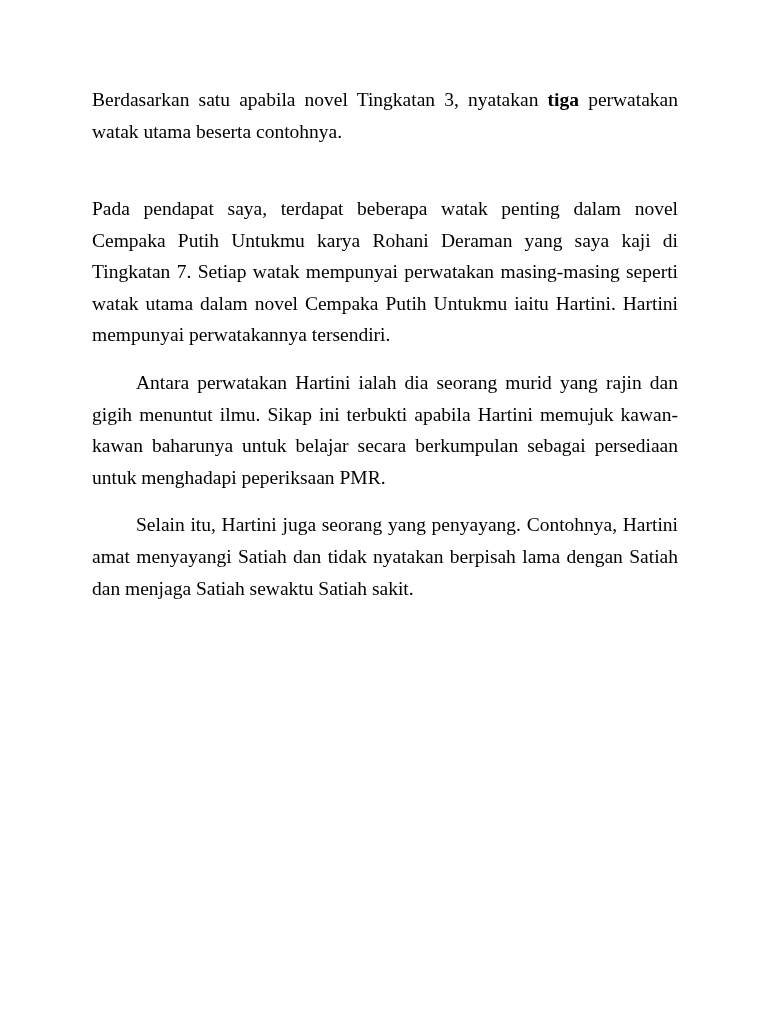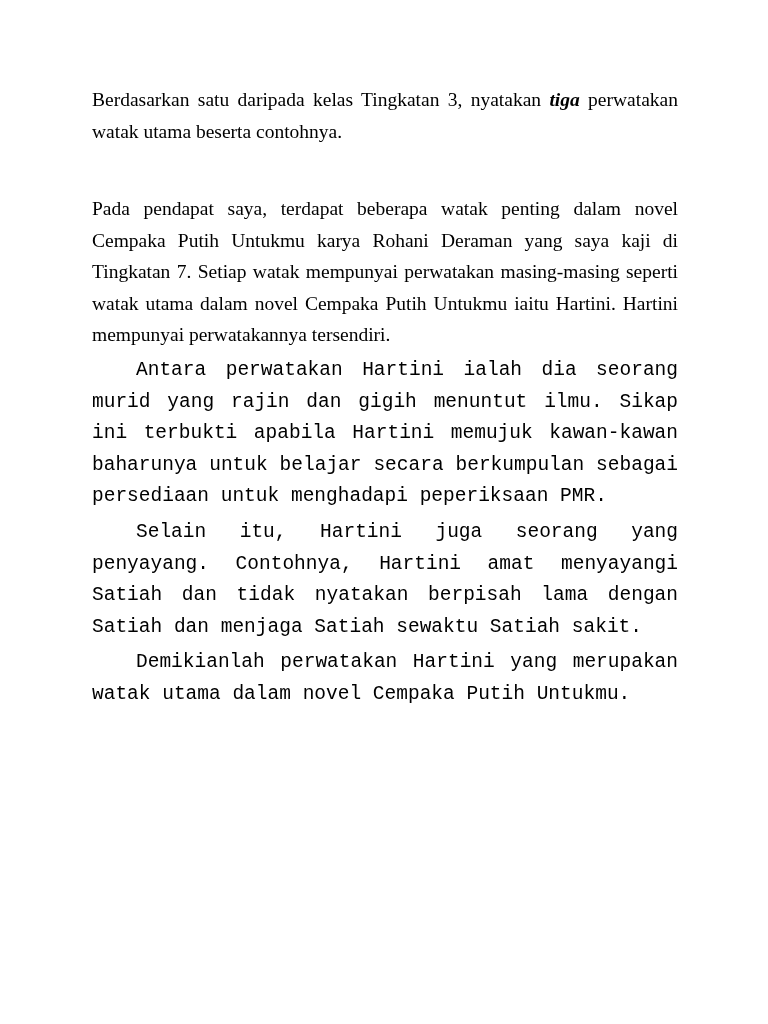--- a/index.html
+++ b/index.html
@@ -35,42 +35,39 @@
     margin-bottom: 0;
   }
   .spacer-block {
     height: 46px;
   }
   .para-indent {
     text-indent: 44px;
   }
   .bold {
     font-weight: bold;
-    font-style: italic;
   }
   .para + .para {
-    margin-top: 4px;
-    font-family: Liberation Mono, monospace;
+    margin-top: 16px;
   }
 </style>
 </head>
 <body>
 
 <div class="page">
   <div class="doc-body">
 
     <p class="para para-question">
-      <span>Berdasarkan satu daripada kelas Tingkatan 3, nyatakan </span><span class="bold">tiga</span><span> perwatakan watak utama beserta contohnya.</span>
+      <span>Berdasarkan satu apabila novel Tingkatan 3, nyatakan </span><span class="bold">tiga</span><span> perwatakan watak utama beserta contohnya.</span>
     </p>
 
     <div class="spacer-block"></div>
 
     <p class="para">Pada pendapat saya, terdapat beberapa watak penting dalam novel Cempaka Putih Untukmu karya Rohani Deraman yang saya kaji di Tingkatan 7. Setiap watak mempunyai perwatakan masing-masing seperti watak utama dalam novel Cempaka Putih Untukmu iaitu Hartini. Hartini mempunyai perwatakannya tersendiri.</p>
 
     <p class="para para-indent">Antara perwatakan Hartini ialah dia seorang murid yang rajin dan gigih menuntut ilmu. Sikap ini terbukti apabila Hartini memujuk kawan-kawan baharunya untuk belajar secara berkumpulan sebagai persediaan untuk menghadapi peperiksaan PMR.</p>
 
 
     <p class="para para-indent">Selain itu, Hartini juga seorang yang penyayang. Contohnya, Hartini amat menyayangi Satiah dan tidak nyatakan berpisah lama dengan Satiah dan menjaga Satiah sewaktu Satiah sakit.</p>
 
-    <p class="para para-indent">Demikianlah perwatakan Hartini yang merupakan watak utama dalam novel Cempaka Putih Untukmu.</p>
 
   </div>
 </div>
 
 </body></html>

